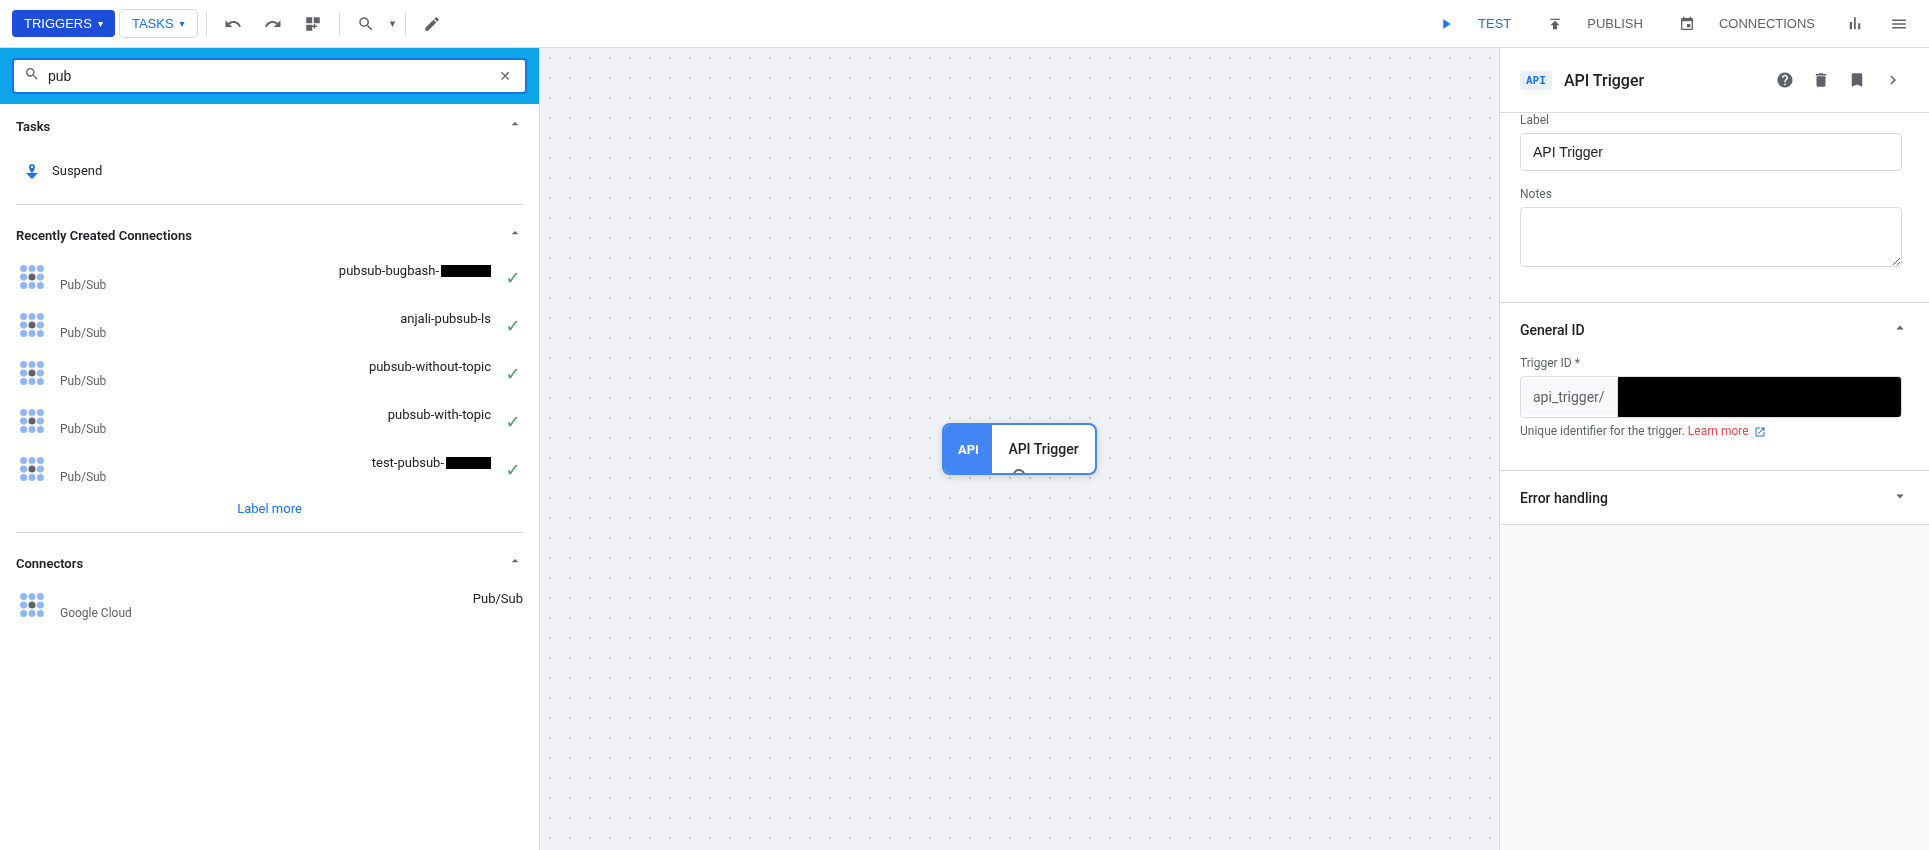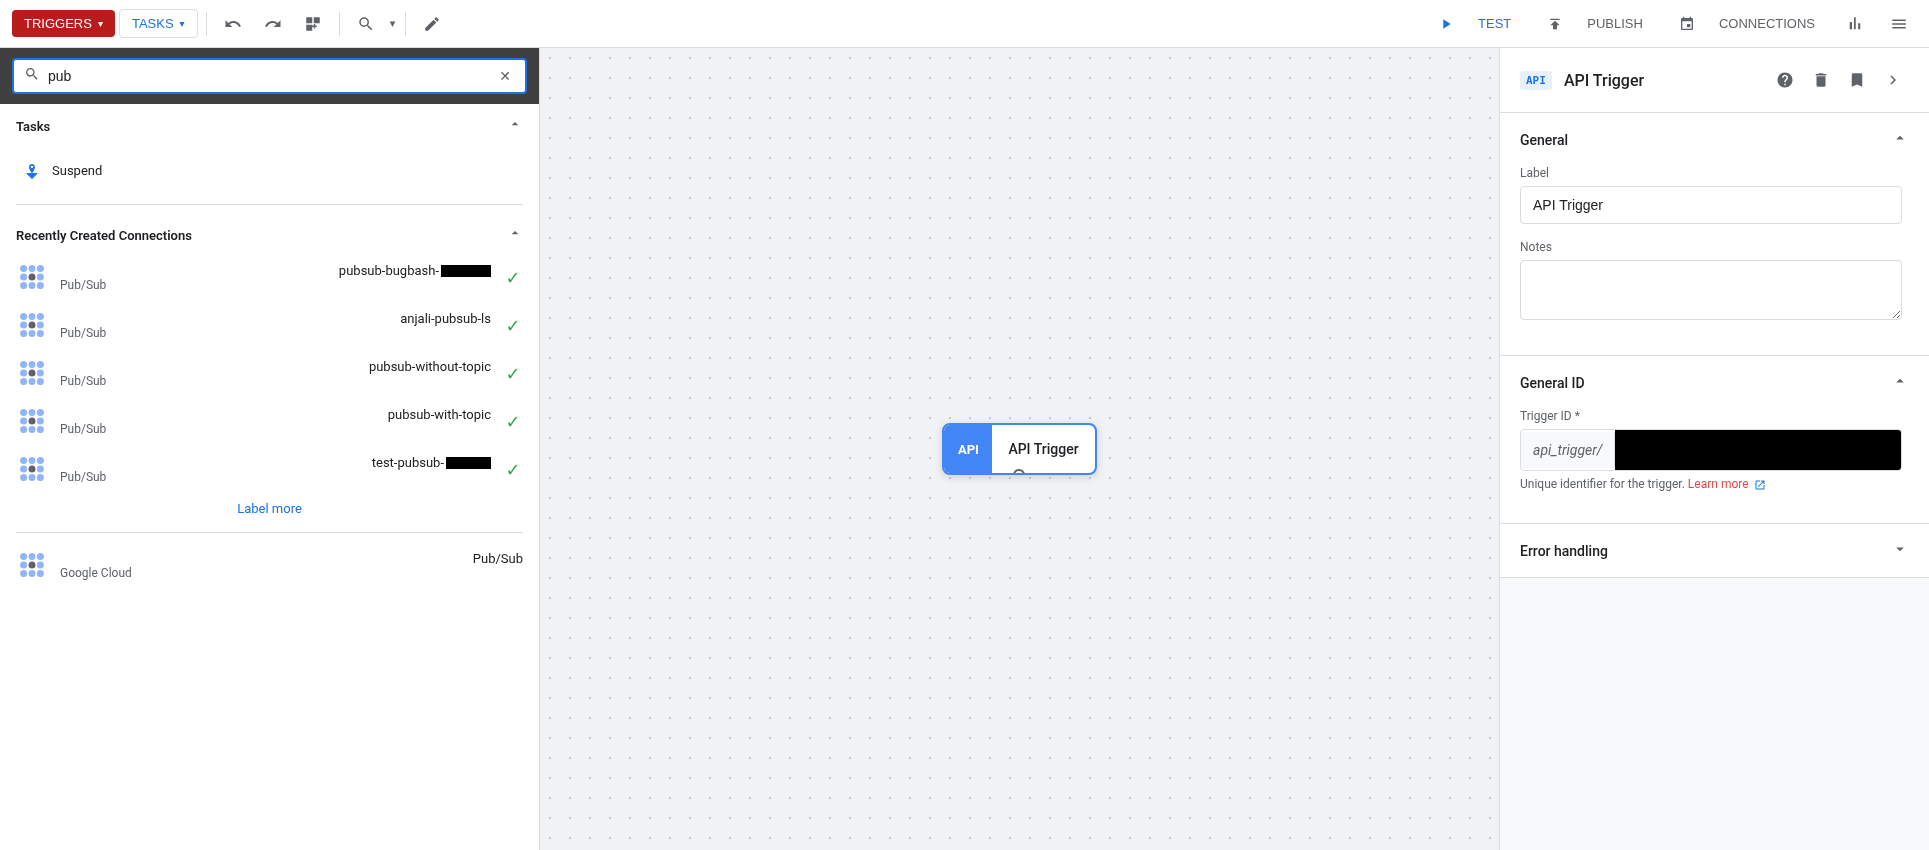--- a/index.html
+++ b/index.html
@@ -34,21 +34,21 @@
       padding: 6px 12px;
       border-radius: 4px;
       cursor: pointer;
       font-size: 13px;
       font-weight: 500;
       border: none;
       background: transparent;
       color: #202124;
     }
     .toolbar-btn.primary {
-      background: #b91c1c;
+      background: #1d4ed8;
       color: #fff;
     }
     .toolbar-btn.outlined {
       border: 1px solid #dadce0;
       color: #1a73e8;
     }
     .toolbar-btn .chevron {
       font-size: 10px;
     }
     .toolbar-divider {
@@ -112,21 +112,21 @@
       flex-shrink: 0;
       overflow-y: auto;
       position: relative;
       z-index: 5;
     }
 
     .search-box-wrapper {
       padding: 10px 12px;
       position: sticky;
       top: 0;
-      background: #404040;
+      background: #0ea5e9;
       z-index: 2;
     }
     .search-box {
       display: flex;
       align-items: center;
       border: 2px solid #1a73e8;
       border-radius: 4px;
       padding: 6px 10px;
       gap: 8px;
       background: #fff;
@@ -401,21 +401,20 @@
       min-height: 60px;
     }
 
     
     .trigger-id-row {
       display: flex;
       align-items: center;
       border: 1px solid #dadce0;
       border-radius: 4px;
       overflow: hidden;
-      font-style: italic;
     }
     .trigger-id-prefix {
       padding: 10px 12px;
       background: #f8f9fa;
       border-right: 1px solid #dadce0;
       font-size: 14px;
       color: #5f6368;
       white-space: nowrap;
     }
     .trigger-id-value {
@@ -679,20 +678,28 @@
       </div>
       <div class="conn-status status-green">✓</div>
     </div>
 
     <div class="show-more">
       <a>Label more</a>
     </div>
 
     <div class="section-divider"></div>
 
+    <div class="section-header">
+      <span class="section-header-title">Connectors</span>
+      <span class="collapse-icon">
+        <svg width="16" height="16" viewBox="0 0 24 24" fill="#5f6368">
+            <path d="M7 14l5-5 5 5z"></path>
+          </svg>
+      </span>
+    </div>
 
     <div class="connection-item">
       <div class="conn-icon">
         <svg width="26" height="26" viewBox="0 0 40 40">
           <circle cx="8" cy="8" r="5" fill="#4285f4" opacity="0.6"></circle>
           <circle cx="20" cy="8" r="5" fill="#4285f4" opacity="0.6"></circle>
           <circle cx="32" cy="8" r="5" fill="#4285f4" opacity="0.6"></circle>
           <circle cx="8" cy="20" r="5" fill="#4285f4" opacity="0.6"></circle>
           <circle cx="20" cy="20" r="5" fill="#5f6368"></circle>
           <circle cx="32" cy="20" r="5" fill="#4285f4" opacity="0.6"></circle>
@@ -742,28 +749,20 @@
         </div>
         <div class="panel-icon-btn" title="Expand">
           <svg width="18" height="18" viewBox="0 0 24 24" fill="#5f6368">
               <path d="M10 6L8.59 7.41 13.17 12l-4.58 4.59L10 18l6-6z"></path>
             </svg>
         </div>
       </div>
     </div>
 
     <div class="section">
-      <div class="section-toggle">
-        <span class="section-toggle-title">General</span>
-        <span>
-          <svg width="18" height="18" viewBox="0 0 24 24" fill="#5f6368">
-              <path d="M7 14l5-5 5 5z"></path>
-            </svg>
-        </span>
-      </div>
       <div class="section-content">
         <div class="field-group">
           <span class="field-label">Label</span>
           <input type="text" class="field-input" value="API Trigger" style="">
         </div>
         <div class="field-group">
           <span class="field-label">Notes</span>
           <textarea class="field-textarea" style=""></textarea>
         </div>
       </div>

